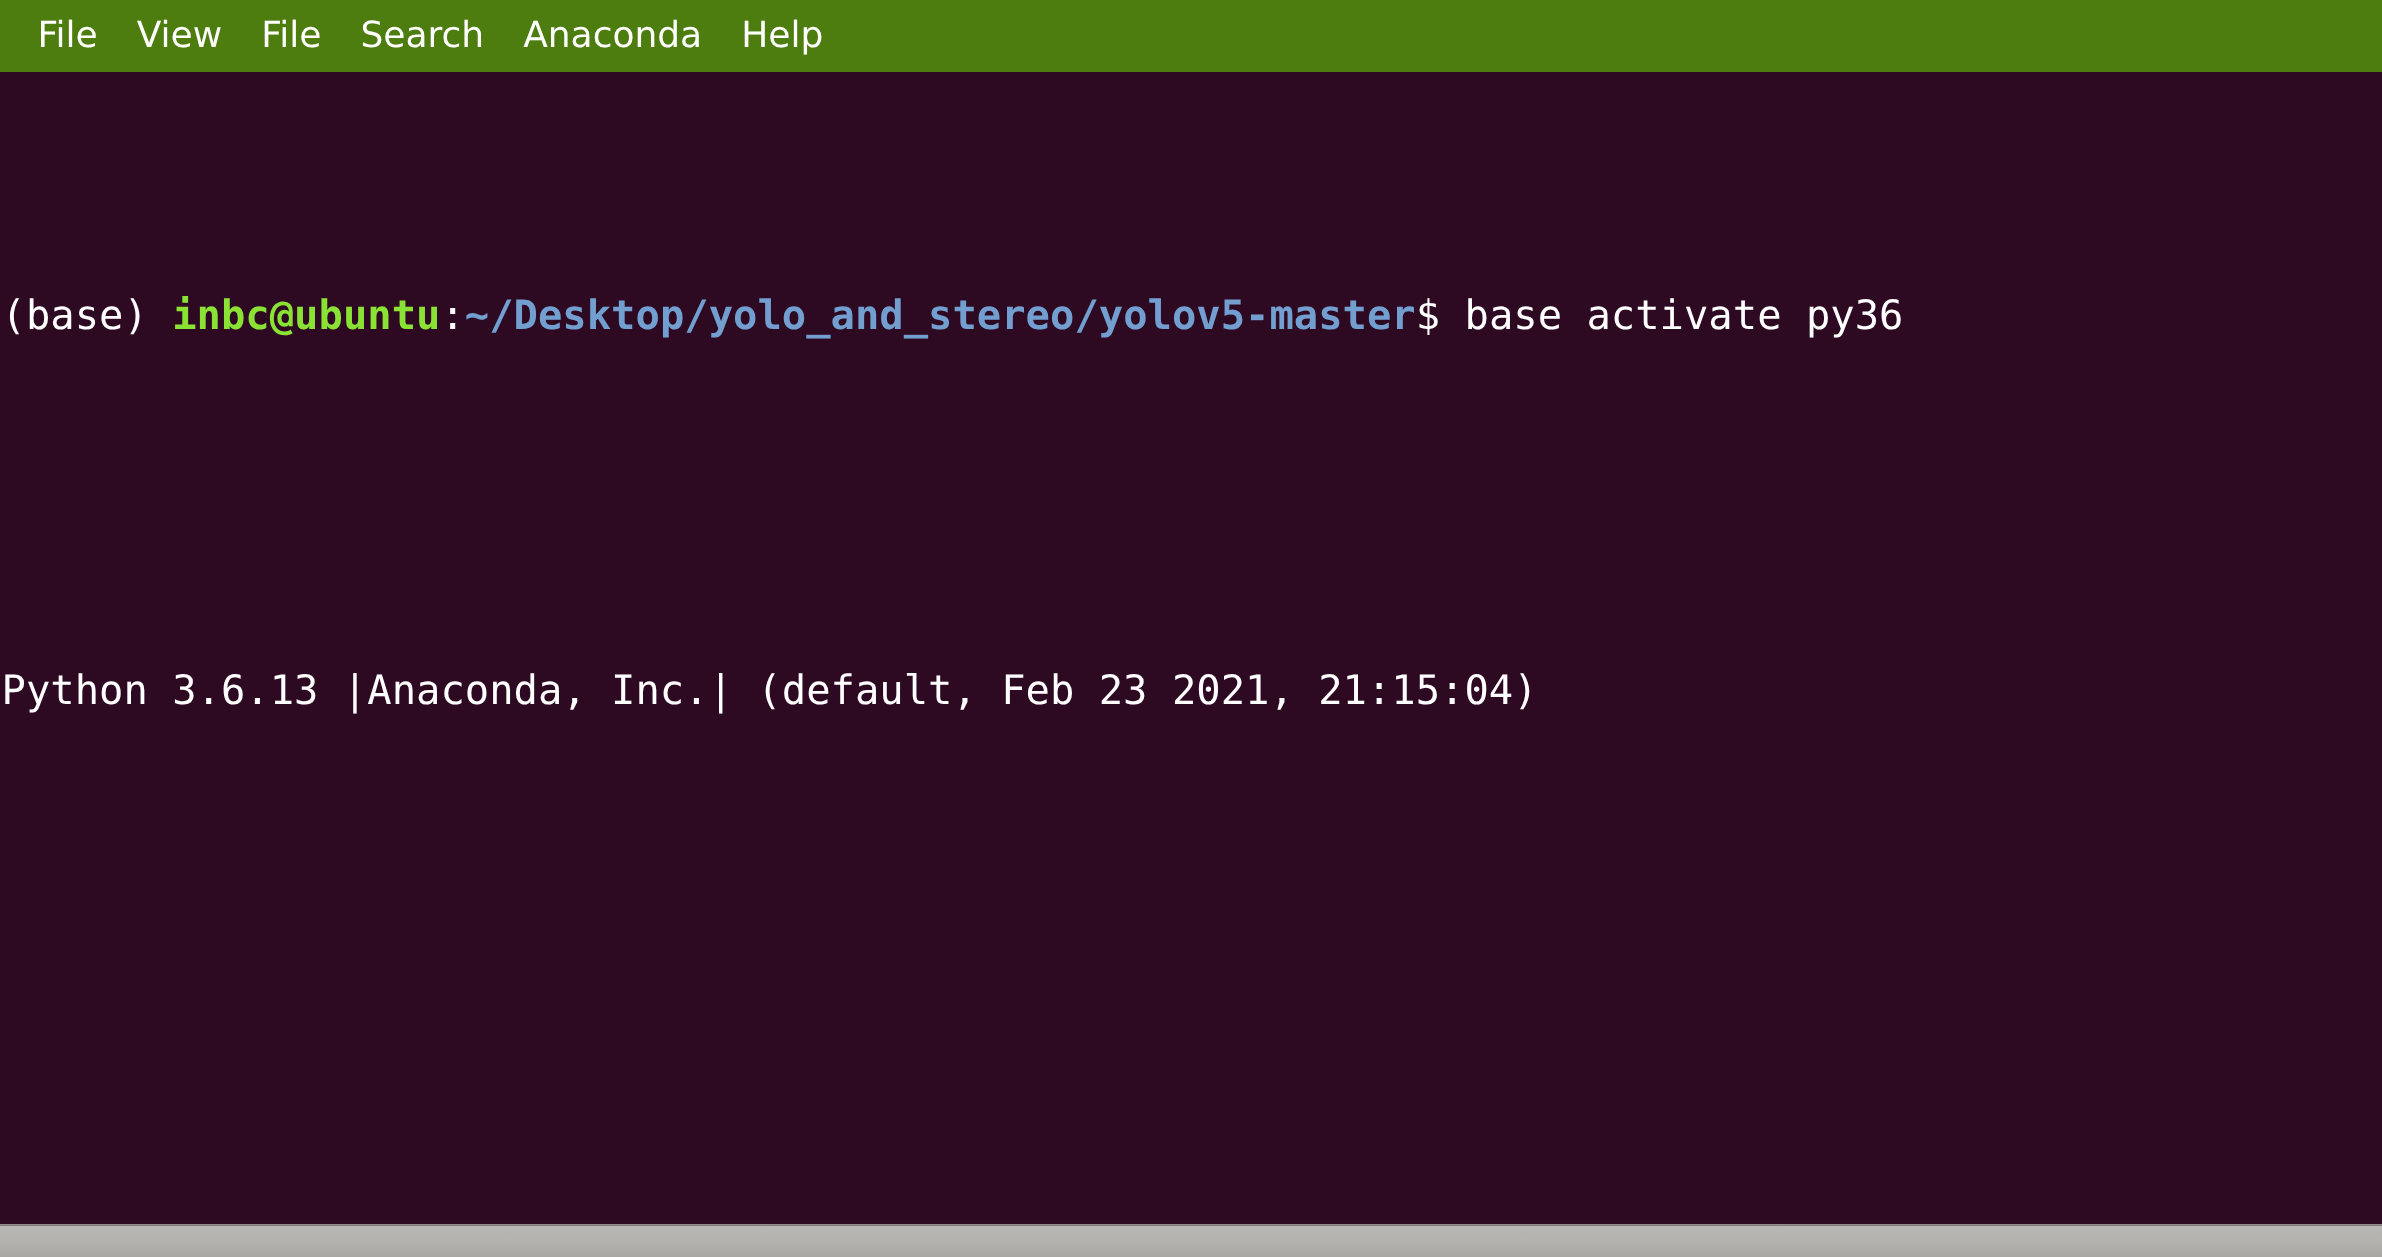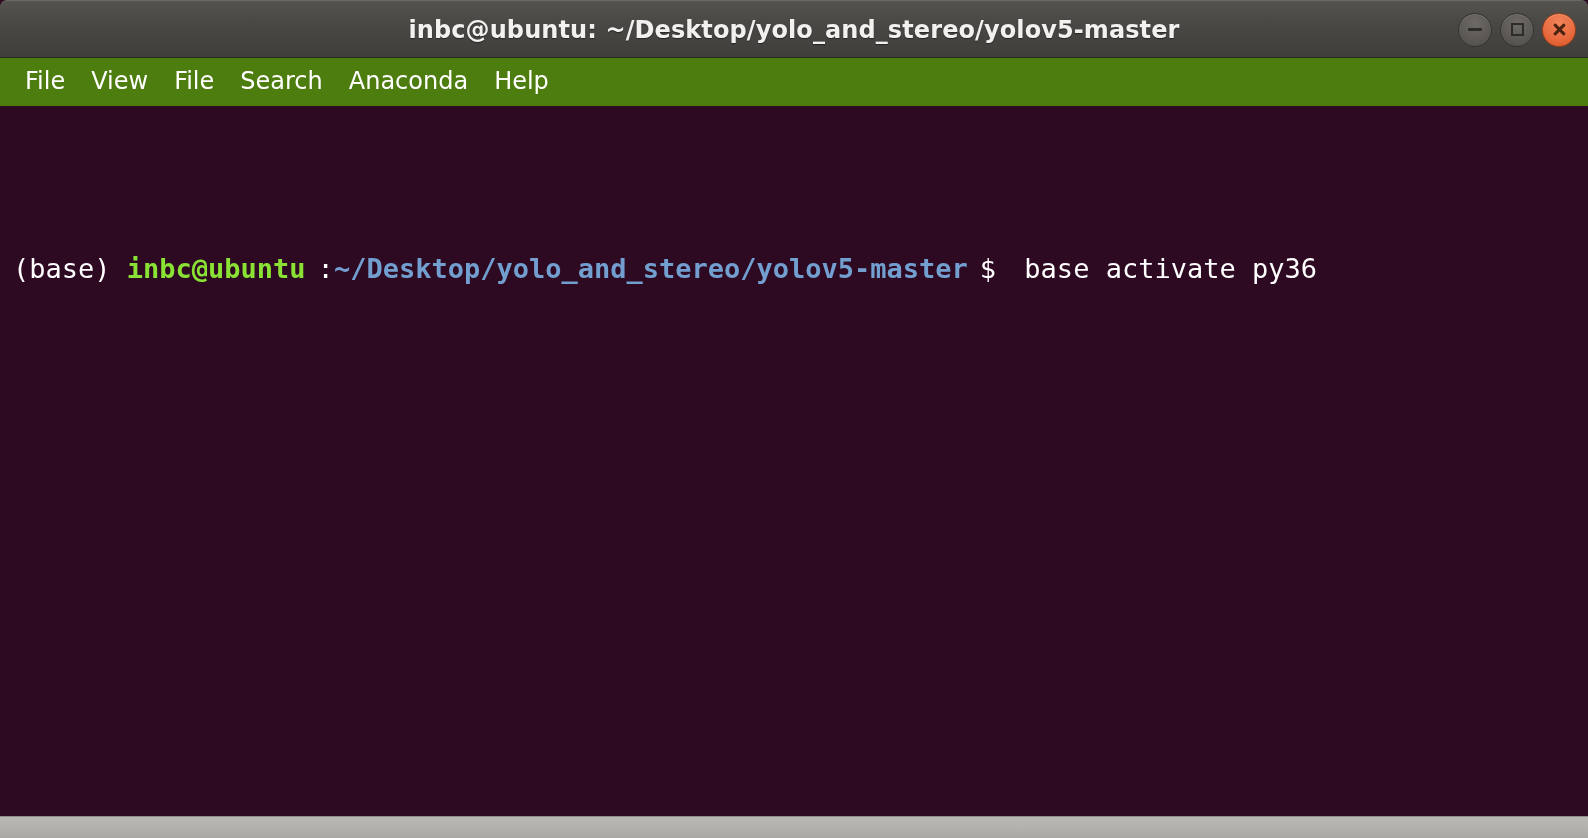--- a/index.html
+++ b/index.html
@@ -149,73 +149,59 @@
     color: #ffffff;
     white-space: pre;
     padding-left: 1px;
   }
   .term-line {
     height: 35.7px;
     white-space: pre;
   }
   .seg-green  { color: #8ae234; font-weight: bold; text-align: right; }
   .seg-blue   { color: #729fcf; font-weight: bold; margin-top: 36px; }
-  .seg-white  { color: #ffffff; margin-left: 12px; }
+  .seg-white  { color: #ffffff; }
 
   
   .bottom-strip {
     position: absolute;
     left: 0;
     bottom: 0;
     width: 100%;
     height: 22px;
     background: linear-gradient(to bottom, #b9b7b4 0%, #b3b1ae 55%, #a9a7a4 100%);
     border-top: 1px solid #8f8d8a;
     box-sizing: border-box;
   }
 </style>
 </head>
 <body>
 
 <div class="window">
 
-  <div class="titlebar">
-    <div class="title-text">inbc@ubuntu: ~/Desktop/yolo_and_stereo/yolov5-master</div>
-
-    <div class="window-controls">
-      <div class="wc-btn wc-min">
-        <span class="wc-glyph-dash"></span>
-      </div>
-      <div class="wc-btn wc-max">
-        <span class="wc-glyph-square"></span>
-      </div>
-      <div class="wc-btn wc-close">
-        <span class="wc-glyph-x"></span>
-      </div>
-    </div>
-  </div>
 
   <div class="menubar">
     <div class="menu-item">File</div>
     <div class="menu-item">View</div>
     <div class="menu-item">File</div>
     <div class="menu-item">Search</div>
     <div class="menu-item">Anaconda</div>
     <div class="menu-item">Help</div>
   </div>
 
   <div class="terminal">
     <div class="term-lines">
 
       
       <div class="term-line"><span class="seg-white">(base) </span><span class="seg-green">inbc@ubuntu</span><span class="seg-white">:</span><span class="seg-blue">~/Desktop/yolo_and_stereo/yolov5-master</span><span class="seg-white">$ </span><span class="seg-white">base activate py36</span></div>
 
       
 
       
+      <div class="term-line">Python 3.6.13 |Anaconda, Inc.| (default, Feb 23 2021, 21:15:04)</div>
       
 
       
       
 
       
 
       
       
 

